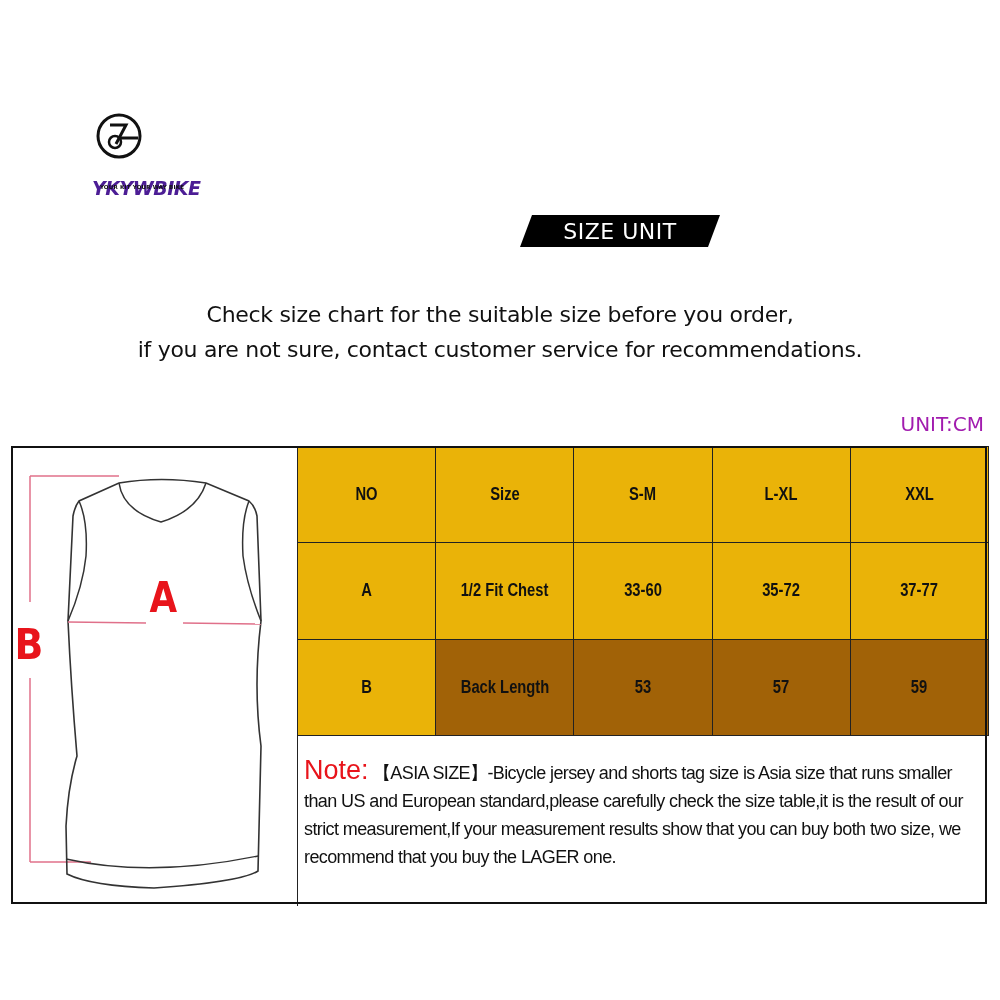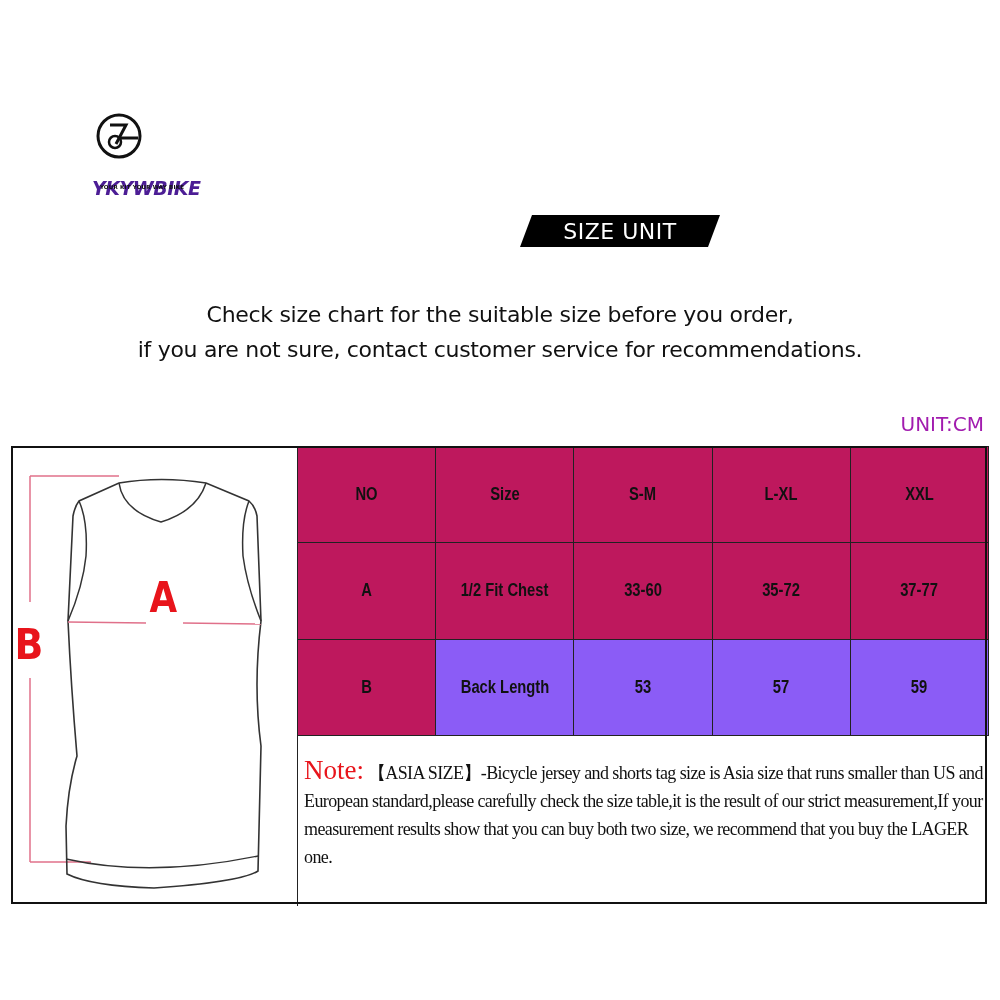--- a/index.html
+++ b/index.html
@@ -32,26 +32,26 @@
            border: 2px solid #111; box-sizing: border-box; }
 
   .figure { position: absolute; left: 11px; top: 446px; width: 286px; height: 460px; }
 
   .table { position: absolute; left: 297px; top: 446px; width: 692px; height: 290px;
            border-collapse: collapse; table-layout: fixed; }
   .table td { border: 1.5px solid #222; text-align: center; vertical-align: middle;
               font-family: "Liberation Sans", sans-serif; font-weight: bold; font-size: 18px;
               height: 95px; padding: 0; transform-origin: center; }
   .table td span { display: inline-block; transform: scaleX(0.82); }
-  .yellow { background: #be185d; }
-  .white { background: #8b5cf6; }
+  .yellow { background: #eab308; }
+  .white { background: #a16207; }
 
   .note { position: absolute; left: 297px; top: 736px; width: 692px; height: 170px;
           border-left: 1.5px solid #222; box-sizing: border-box; padding: 20px 6px 0 6px; }
-  .note p { margin: 0; font-family: Liberation Serif, serif; font-size: 18px; line-height: 28px;
+  .note p { margin: 0; font-family: Liberation Sans, sans-serif; font-size: 18px; line-height: 28px;
             color: #111; letter-spacing: -0.6px; }
   .note .note-label { color: #e8141b; font-size: 27px; letter-spacing: 0; }
 </style>
 </head>
 <body>
 
 <div class="logo">
   <svg width="100" height="50" viewBox="0 0 100 50" style="position:absolute;left:0;top:0;">
     <circle cx="27" cy="24" r="21" fill="none" stroke="#111" stroke-width="3"></circle>
     <path d="M18 13 L34 13 L24 32" fill="none" stroke="#111" stroke-width="3"></path>

